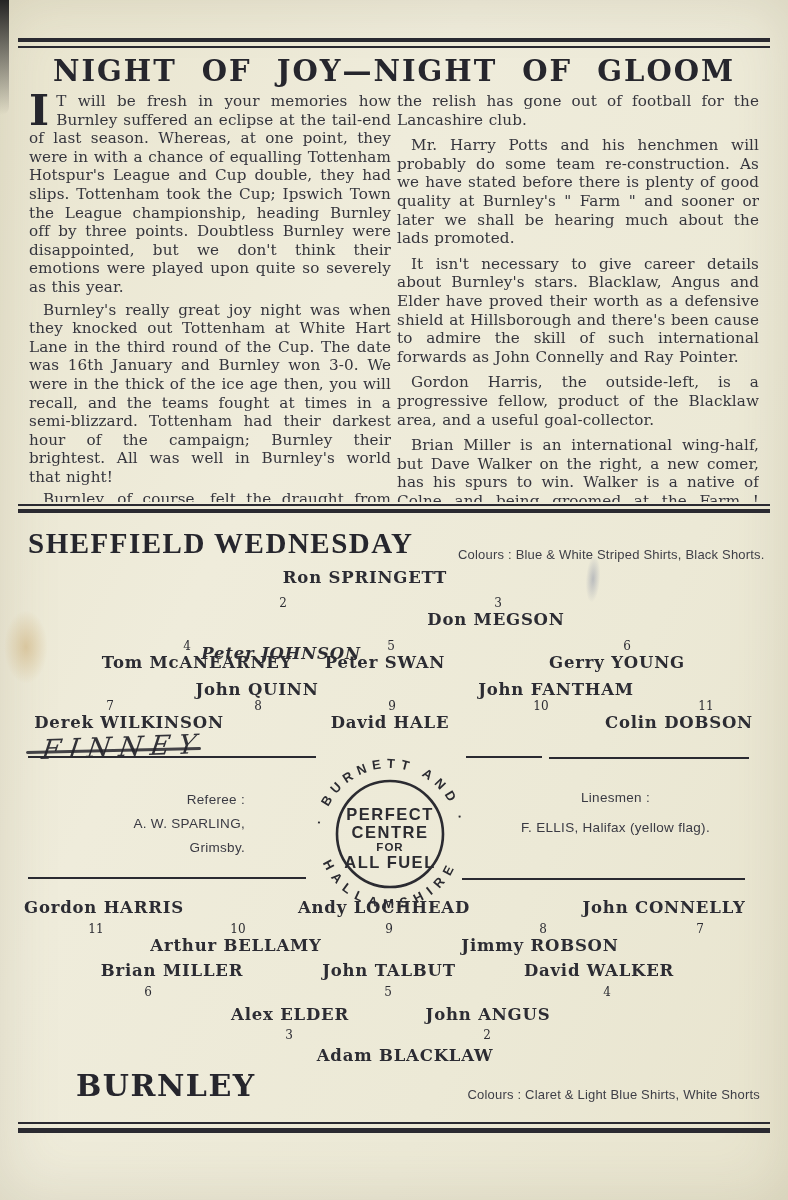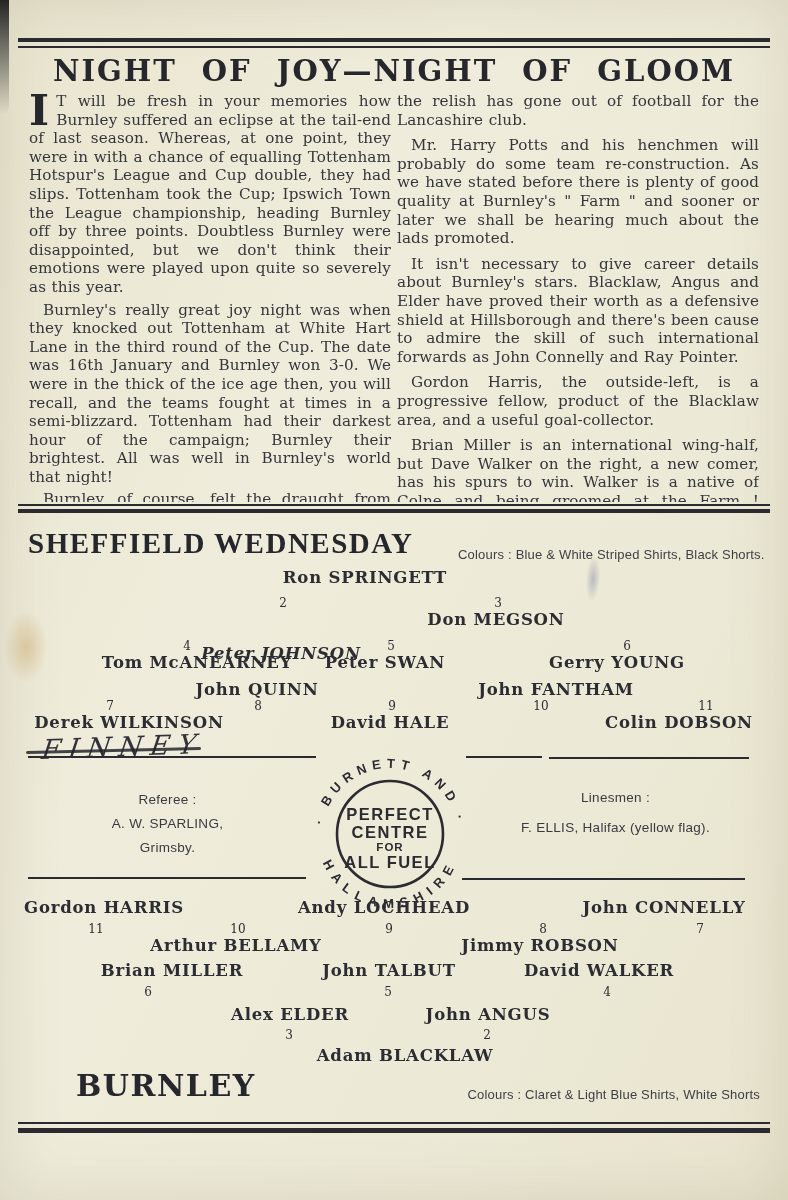--- a/index.html
+++ b/index.html
@@ -142,21 +142,21 @@
 
   <div class="strike"></div>
   <div class="handwriting">FINNEY</div>
 
   <div class="rule" style="left:28px;  top:756px; width:288px; height:2px;"></div>
   <div class="rule" style="left:466px; top:756px; width:76px;  height:2px;"></div>
   <div class="rule" style="left:549px; top:757px; width:200px; height:2px;"></div>
   <div class="rule" style="left:28px;  top:877px; width:278px; height:2px;"></div>
   <div class="rule" style="left:462px; top:878px; width:283px; height:2px;"></div>
 
-  <div class="officials" style="left:90px; top:788px; width:155px;">
+  <div class="officials" style="left:90px; top:788px; width:155px;text-align:right;">
     <div>Referee :</div>
     <div>A. W. SPARLING,</div>
     <div>Grimsby.</div>
   </div>
   <div class="officials" style="left:468px; top:786px; width:295px;">
     <div style="margin-bottom:6px;">Linesmen :</div>
     <div>F. ELLIS, Halifax (yellow flag).</div>
   </div>
 
   <svg class="badge" width="184" height="184" viewBox="0 0 184 184">

